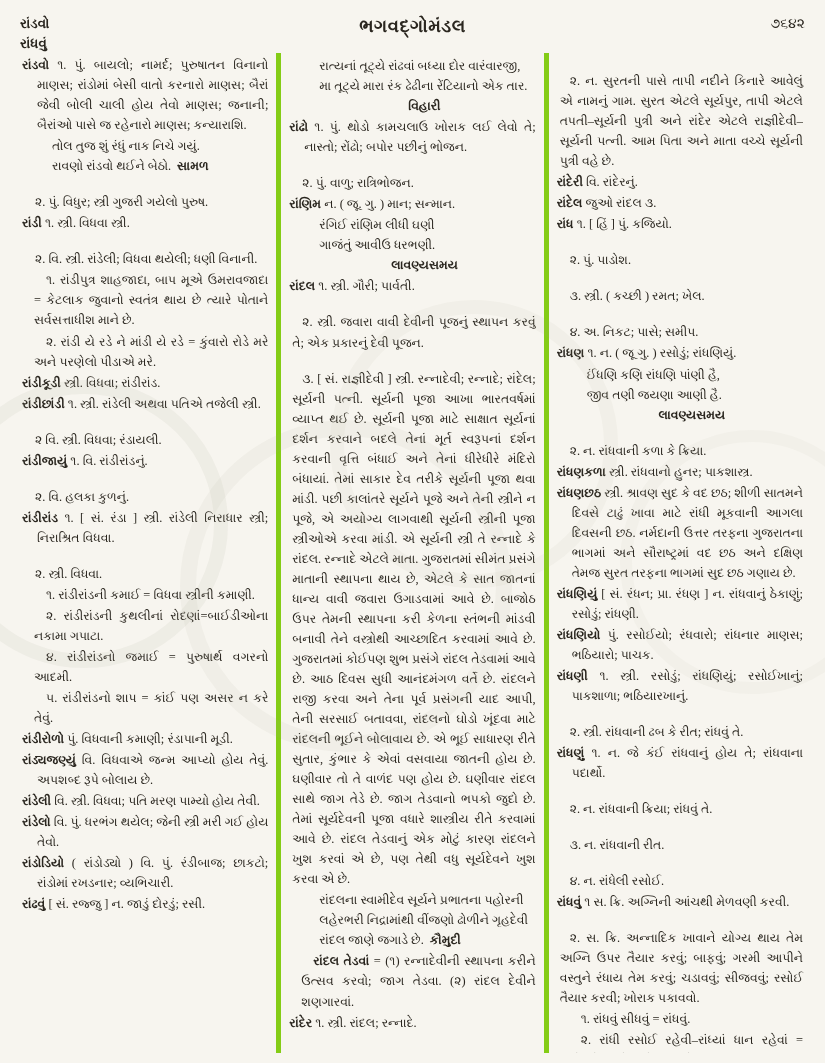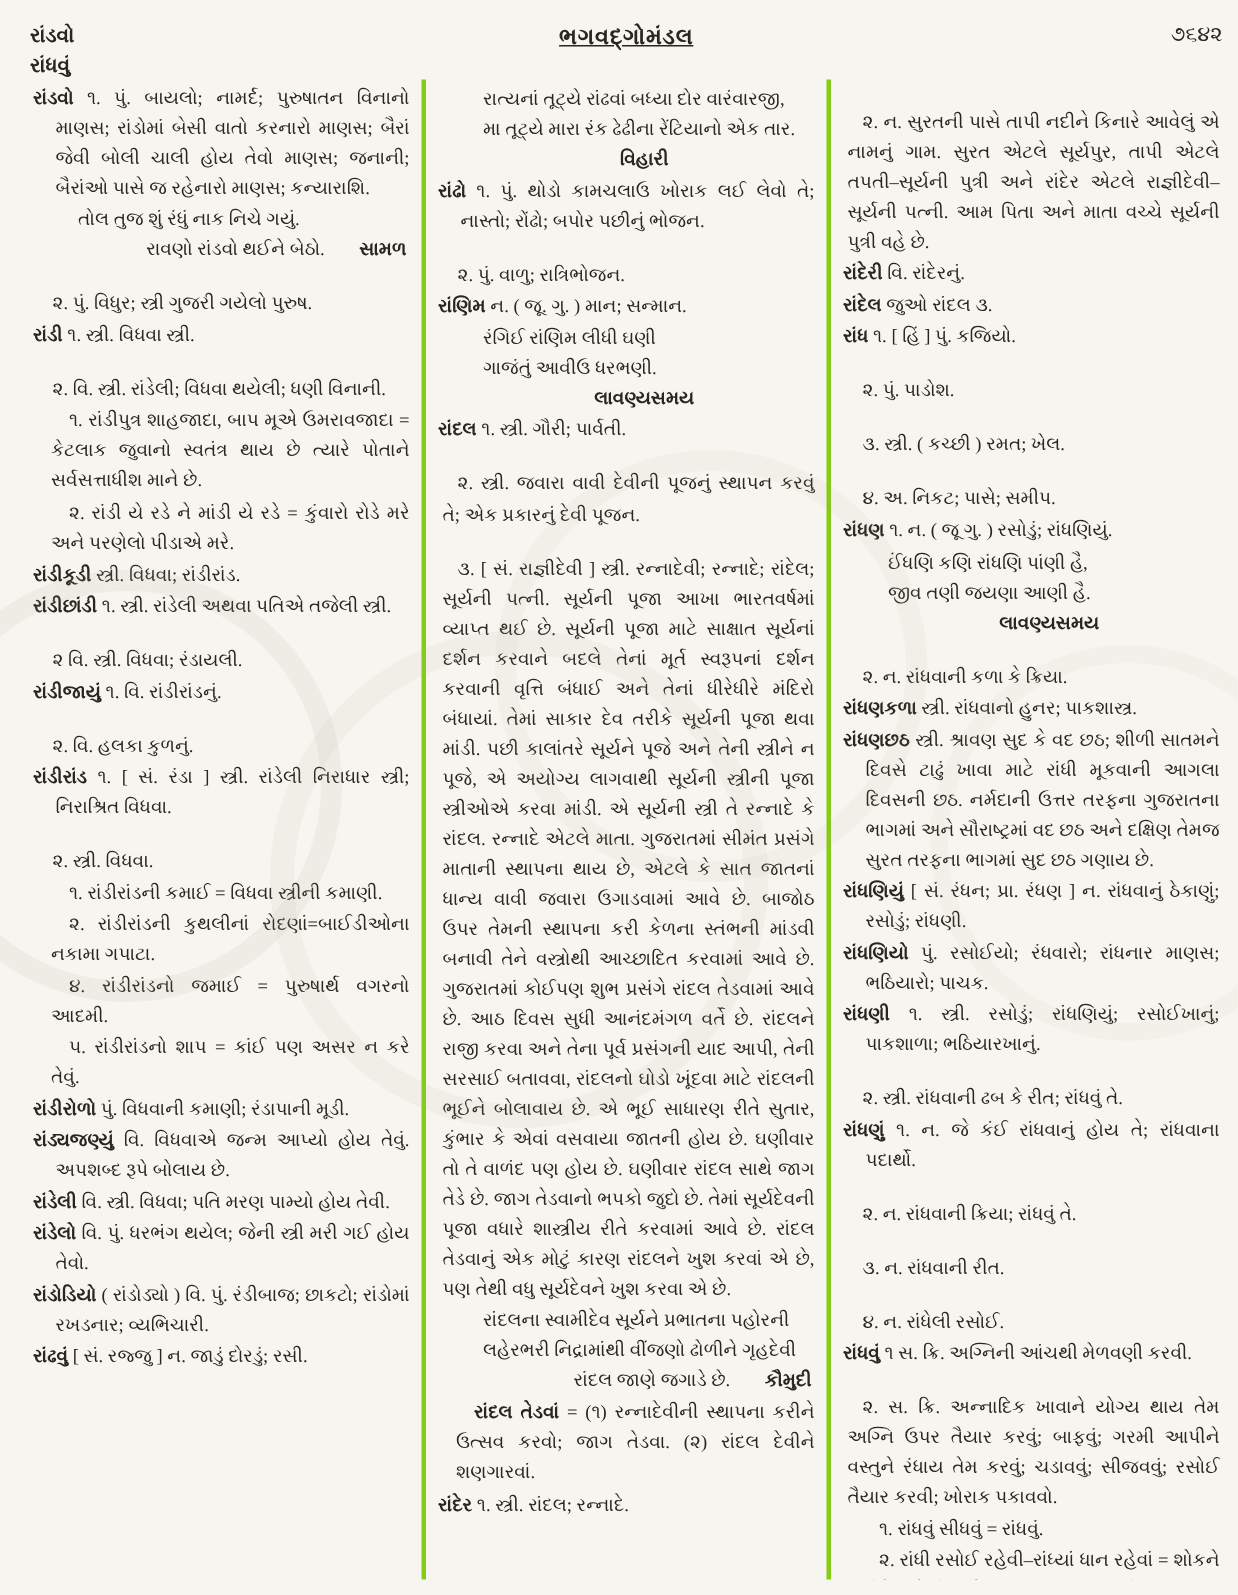--- a/index.html
+++ b/index.html
@@ -5,56 +5,56 @@
   html, body { margin:0; padding:0; }
   body {
     width:825px; height:1063px;
     background:#f7f5ef;
     font-family:"Liberation Serif", "DejaVu Serif", serif;
   }
   .page {
     position:relative;
     width:825px; height:1063px;
     box-sizing:border-box;
-    padding:8px 4px 6px 14px;
+    padding:8px 14px 6px 14px;
     color:#2a261f;
     overflow:hidden;
   }
   
   .wm { position:absolute; border-radius:50%; pointer-events:none; }
   .wm1 { left:-60px;  top:380px; width:260px; height:260px; border:14px solid rgba(170,165,145,0.10); }
   .wm2 { left:180px;  top:420px; width:300px; height:300px; border:16px solid rgba(170,165,145,0.08); }
   .wm3 { left:330px;  top:300px; width:260px; height:260px; border:14px solid rgba(170,165,145,0.07); }
   .wm4 { left:620px;  top:430px; width:240px; height:240px; border:12px solid rgba(170,165,145,0.06); }
 
   .hdr {
     display:flex; align-items:flex-start;
     padding:6px 6px 0 6px;
   }
   .guide { width:170px; font-weight:bold; font-size:13.5px; line-height:1.45; }
-  .title { flex:1; text-align:center; font-weight:bold; font-size:15px; padding-top:2px; letter-spacing:0.5px;text-decoration:underline; }
+  .title { flex:1; text-align:center; font-weight:bold; font-size:18px; padding-top:2px; letter-spacing:0.5px; }
   .pageno { width:170px; text-align:right; font-size:14px; padding-top:2px; }
 
   .cols { display:flex; margin-top:0; height:1000px; }
   .col {
     flex:1; min-width:0;
     padding:2px 8px 0 8px;
     font-size:12.4px; line-height:1.615;
     overflow:hidden;
     text-align:justify;
   }
-  .col + .col { border-left:3px solid #84cc16; }
+  .col + .col { border-left:5px solid #84cc16; }
 
   .para { margin:0 0 1px 0; }
   .entry { padding-left:15px; text-indent:-15px; }
   .hw { font-weight:bold; }
   .sense { padding-left:3px; text-indent:10px;margin-top:16px; }
   .idiom { padding-left:12px; text-indent:12px; }
   .verse { padding-left:30px; padding-right:2px; margin:1px 0; text-align:left; }
-  .vrow { display:flex; justify-content:flex-end; gap:23px; }
+  .vrow { display:flex; justify-content:flex-start; gap:6px; }
   .vline { }
   .attr { text-align:right; font-weight:bold; white-space:nowrap; }
   .attr-row { text-align:center; font-weight:bold; padding-right:4px; }
 </style>
 </head>
 <body>
 
 <div class="page">
   <div class="wm wm1"></div>
   <div class="wm wm2"></div>

